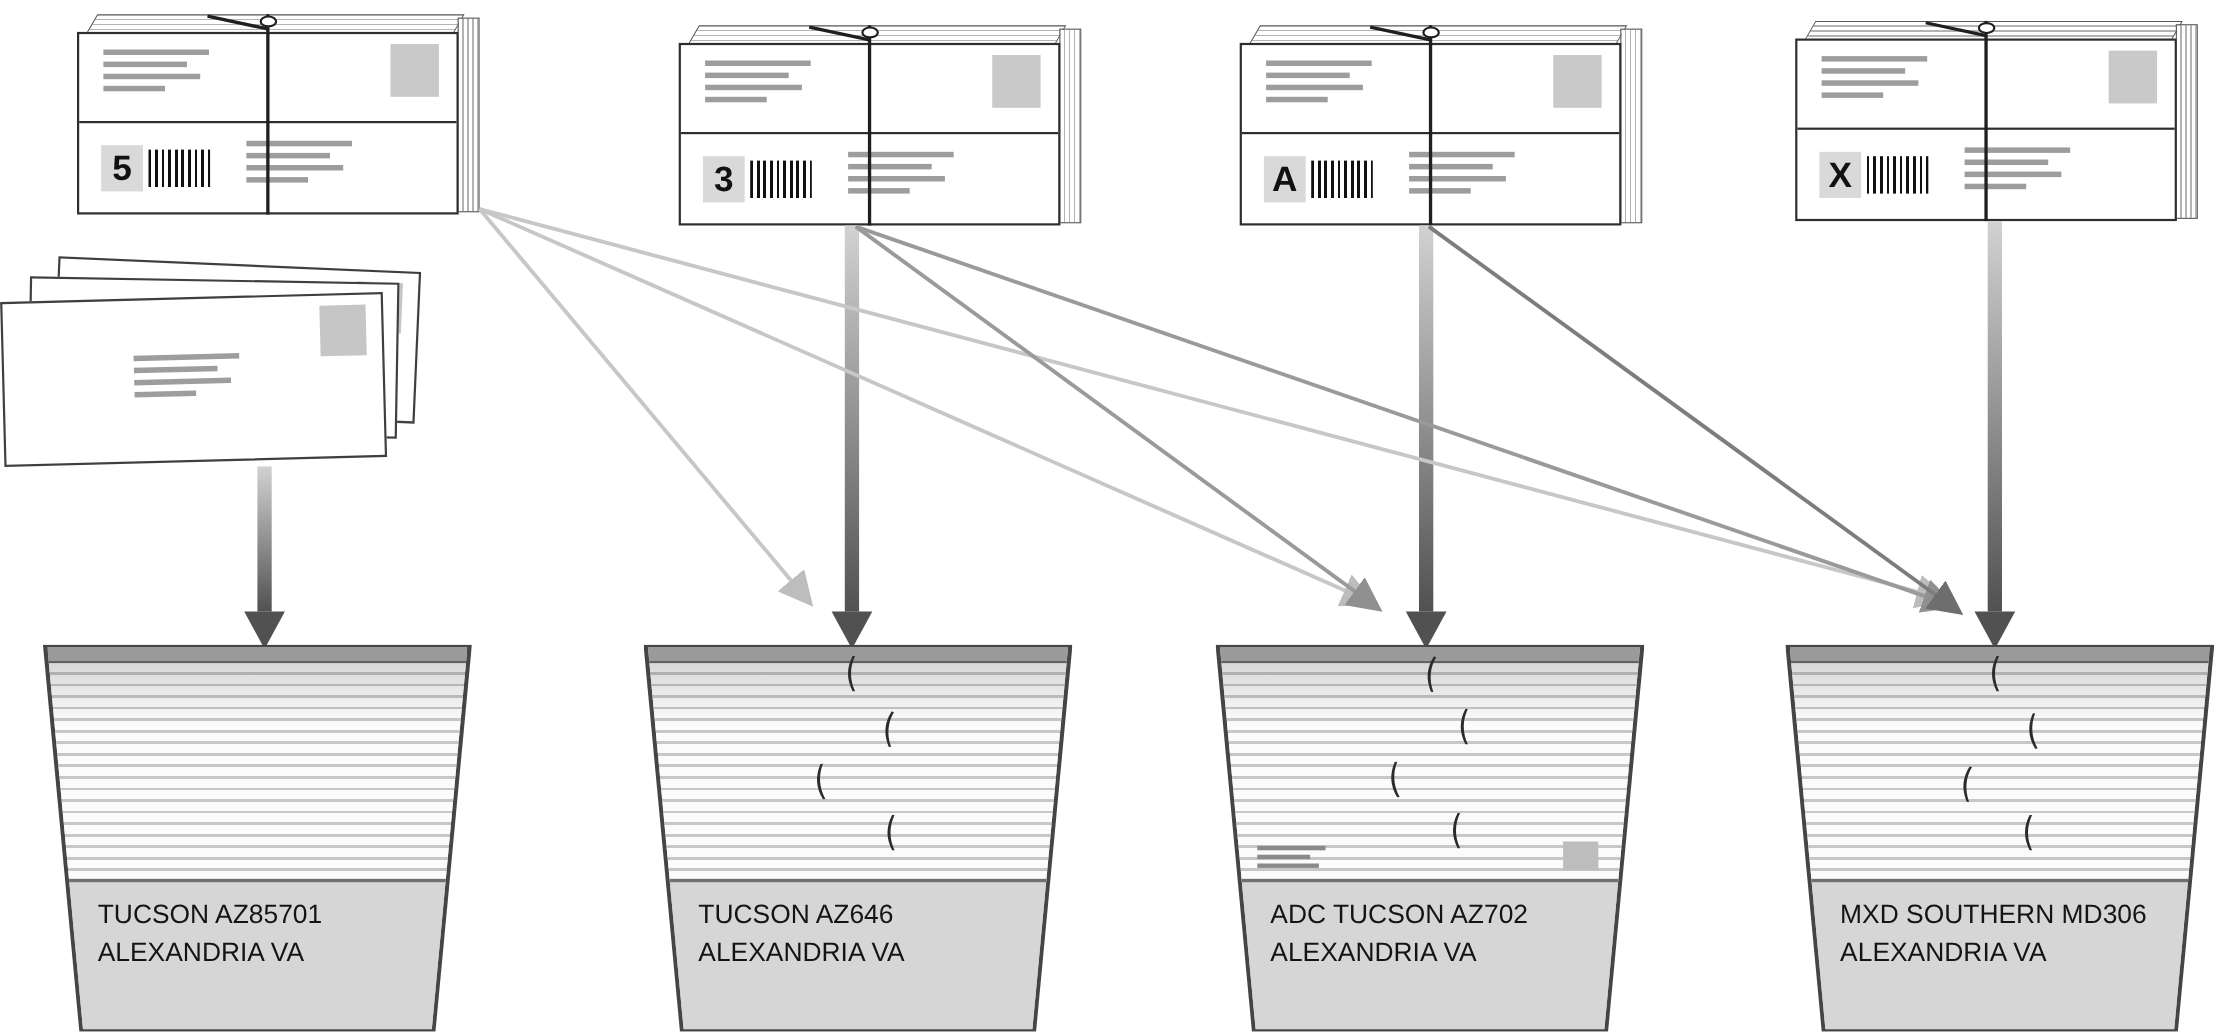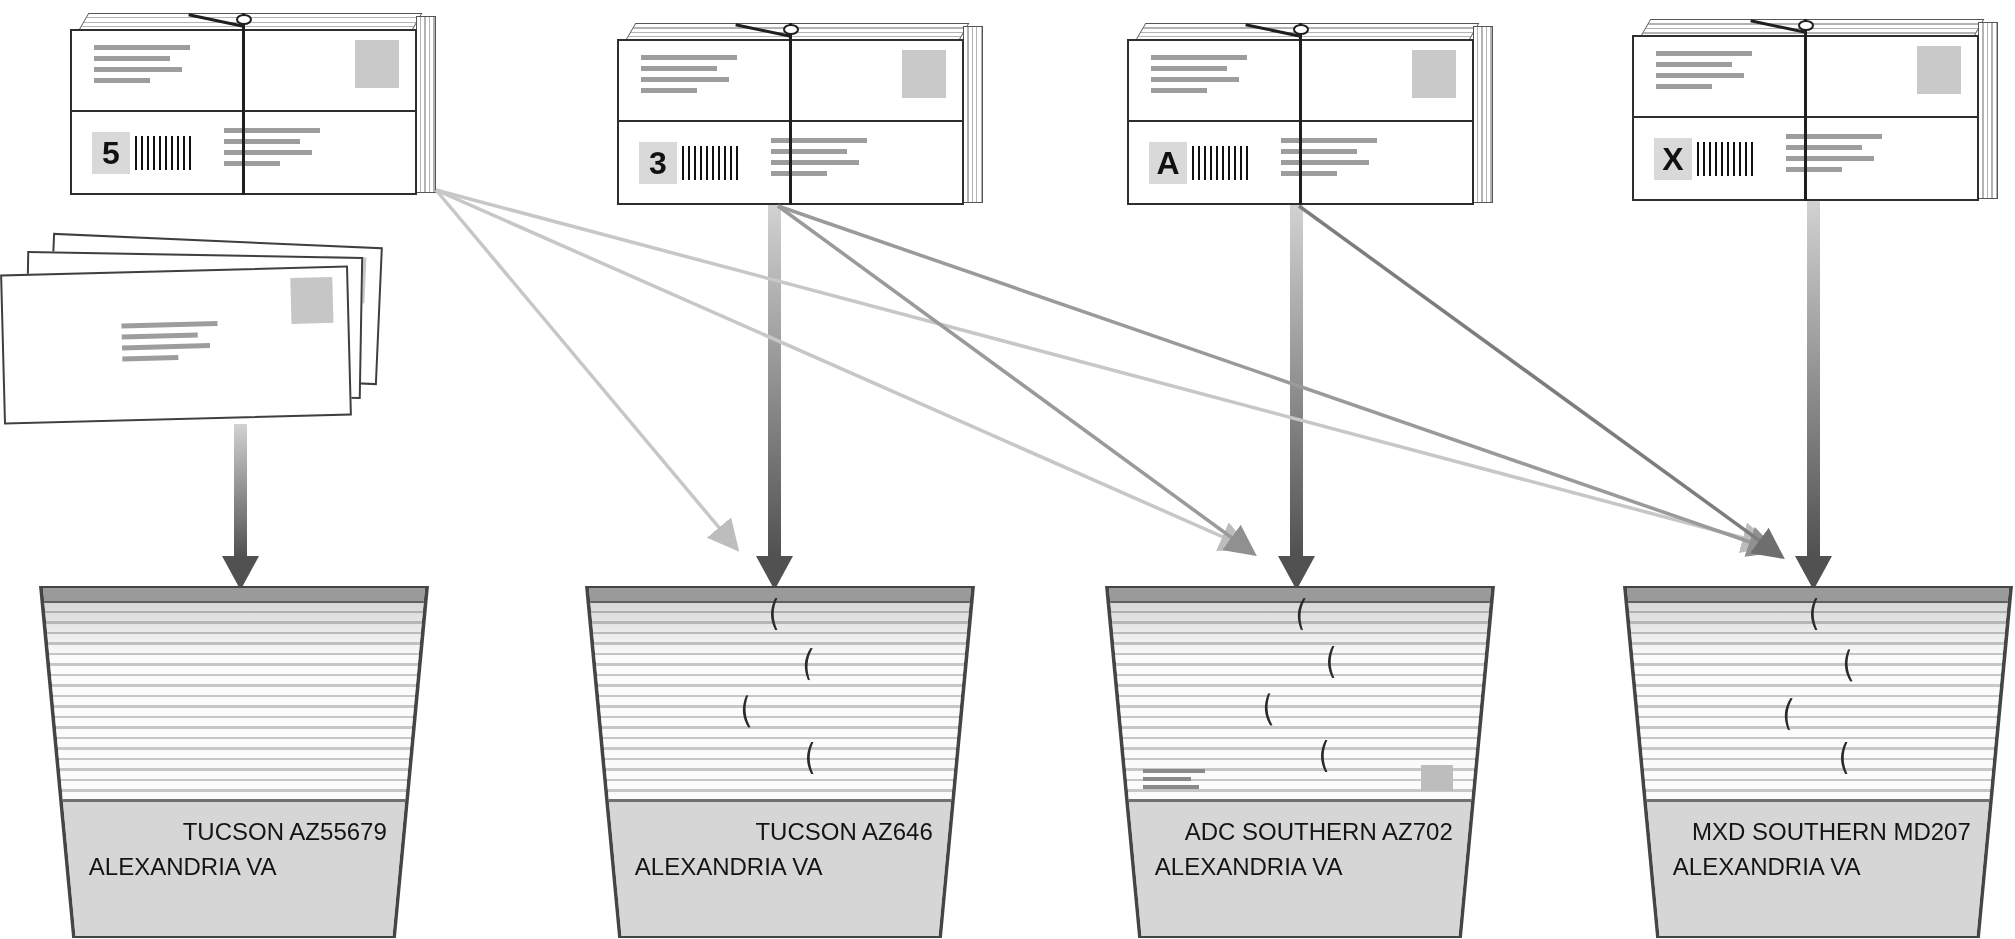--- a/index.html
+++ b/index.html
@@ -58,21 +58,21 @@
   .tray-edge { position:absolute; inset:0; clip-path:polygon(0 0,100% 0,91.5% 100%,8.5% 100%); background:#454545; }
   .tray-body { position:absolute; inset:2px 4px; clip-path:polygon(0 0,100% 0,91.5% 100%,8.5% 100%); background:#d6d6d6; }
   .tray-rim { position:absolute; left:0; top:0; width:100%; height:13px; background:#9a9a9a; border-bottom:2px solid #5f5f5f; }
   .tray-letters {
     position:absolute; left:0; top:15px; width:100%; height:196px;
     background-image:linear-gradient(180deg, rgba(0,0,0,0.14), rgba(0,0,0,0) 28%),
       repeating-linear-gradient(180deg,#fbfbfb 0 8px,#c7c7c7 8px 10.5px);
   }
   .tray-front { position:absolute; left:0; top:211px; right:0; bottom:0; background:#d6d6d6; border-top:3px solid #707070; }
   .tray-label { position:absolute; left:12%; top:12px; width:78%; color:#141414; font-size:24px; line-height:35px; white-space:nowrap; }
-  .l1 { display:flex; justify-content:flex-end; }
+  .l1 { display:flex; justify-content:flex-start; }
   .l2 sup { font-size:15px; margin:0 6px 0 5px; }
   .tie { position:absolute; font-family:"DejaVu Sans",sans-serif; font-size:36px; color:#2b2b2b; line-height:1; transform:scaleX(0.8); }
   .tie.t2 { transform:scaleX(0.8) rotate(6deg); }
   .tie.t3 { transform:scaleX(0.8) rotate(-5deg); }
   .mini-addr { position:absolute; left:9%; bottom:10px; display:flex; flex-direction:column; gap:4px; }
   .mini-addr i { display:block; height:4px; background:#8a8a8a; }
   .mini-addr i:nth-child(1){width:62px} .mini-addr i:nth-child(2){width:48px} .mini-addr i:nth-child(3){width:56px}
   .mini-stamp { position:absolute; right:10%; bottom:8px; width:32px; height:26px; background:#bdbdbd; }
 
   .arrows { position:absolute; left:0; top:0; pointer-events:none; }
@@ -270,21 +270,21 @@
 
   <div class="tray" style="left:39px;top:586px;">
     <div class="tray-edge"></div>
     <div class="tray-body">
       <div class="tray-rim"></div>
       <div class="tray-letters"></div>
       <div class="tray-front">
         <div class="tray-label">
           <div class="l1">
             <span>TUCSON AZ</span>
-            <span>55679</span>
+            <span>85701</span>
           </div>
           <div class="l3">ALEXANDRIA VA</div>
         </div>
       </div>
     </div>
   </div>
 
   <div class="tray" style="left:585px;top:586px;">
     <div class="tray-edge"></div>
     <div class="tray-body">
@@ -319,21 +319,21 @@
         <span class="mini-addr">
             <i></i>
             <i></i>
             <i></i>
           </span>
         <span class="mini-stamp"></span>
       </div>
       <div class="tray-front">
         <div class="tray-label">
           <div class="l1">
-            <span>ADC SOUTHERN AZ</span>
+            <span>ADC TUCSON AZ</span>
             <span>702</span>
           </div>
           <div class="l3">ALEXANDRIA VA</div>
         </div>
       </div>
     </div>
   </div>
 
   <div class="tray" style="left:1623px;top:586px;">
     <div class="tray-edge"></div>
@@ -342,21 +342,21 @@
       <div class="tray-letters">
         <span class="tie" style="left:180px;top:-8px;">(</span>
         <span class="tie t3" style="left:214px;top:44px;">(</span>
         <span class="tie t2" style="left:154px;top:92px;">(</span>
         <span class="tie" style="left:210px;top:136px;">(</span>
       </div>
       <div class="tray-front">
         <div class="tray-label">
           <div class="l1">
             <span>MXD SOUTHERN MD</span>
-            <span>207</span>
+            <span>306</span>
           </div>
           <div class="l3">ALEXANDRIA VA</div>
         </div>
       </div>
     </div>
   </div>
 
 </div>
 
 </body></html>

